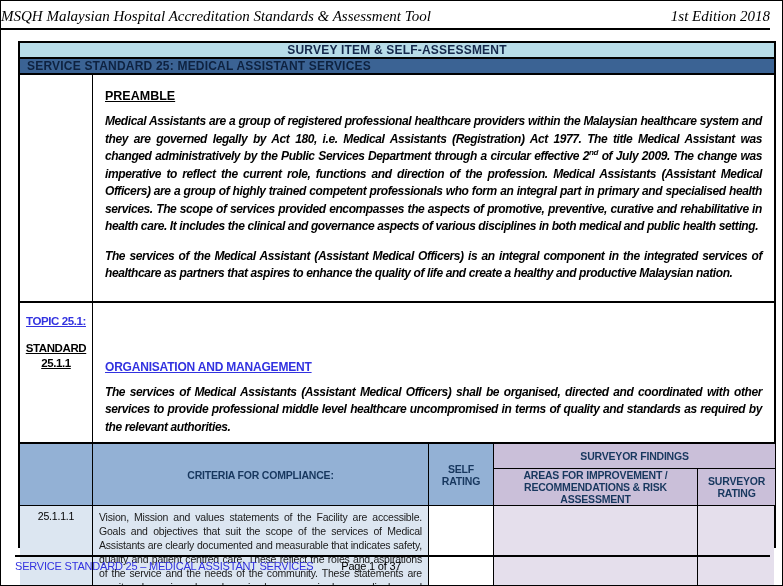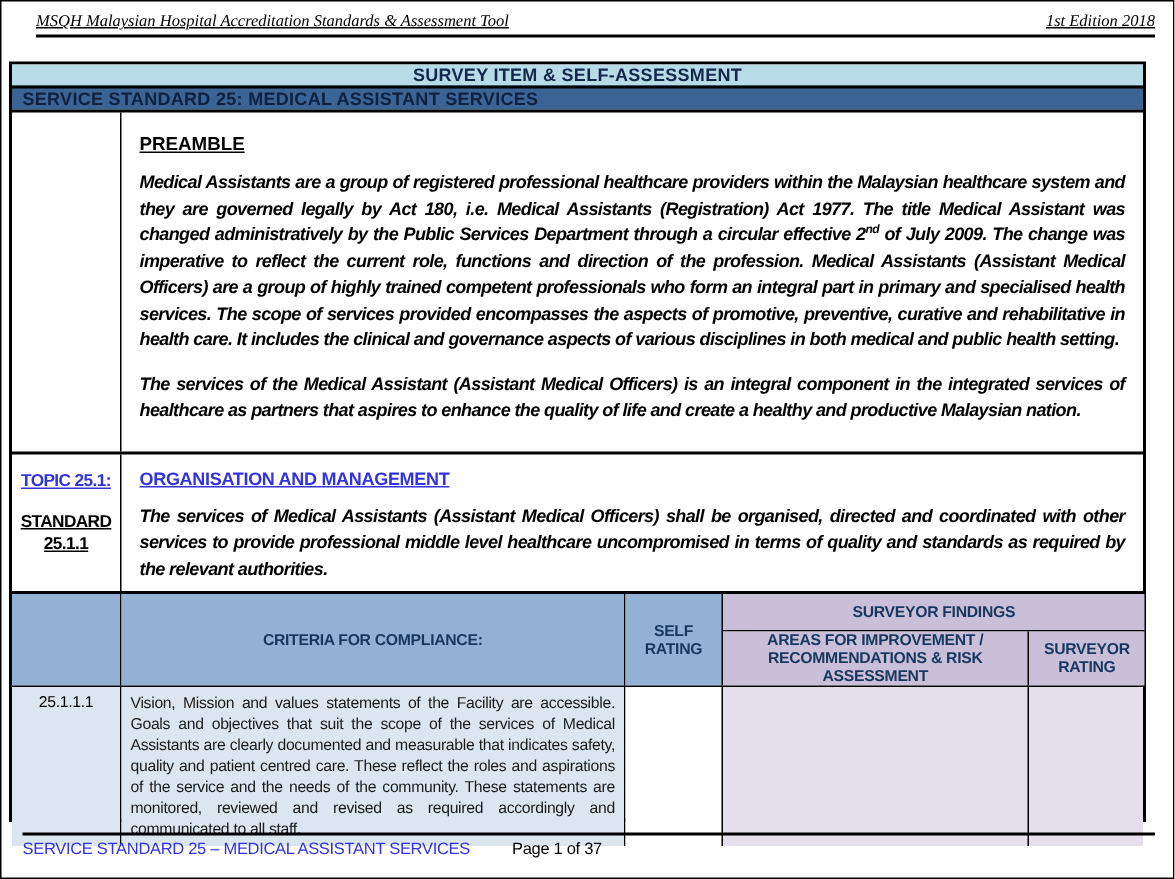--- a/index.html
+++ b/index.html
@@ -11,36 +11,35 @@
     background: #fff;
     border: 1px solid #000;
     font-family: "Liberation Sans", sans-serif;
     color: #000;
     overflow: hidden;
   }
 
   
   .running-header {
     position: absolute;
-    left: 23px; right: 12px; top: 7px;
+    left: 0; right: 12px; top: 7px;
     display: flex;
     justify-content: space-between;
     align-items: flex-end;
     font-family: "Liberation Serif", serif;
     font-style: italic;
-    font-size: 11px;
+    font-size: 15px;
     border-bottom: 2px solid #000;
     padding-bottom: 3px;
-    text-decoration: underline;
   }
 
   
   .main-table {
     position: absolute;
-    left: 5px; top: 40px;
+    left: 17px; top: 40px;
     width: 758px; height: 507px;
     border: 2px solid #000;
     display: flex;
     flex-direction: column;
     background: #fff;
   }
   .banner-light {
     height: 39px;
     background: var(--banner-light, #B7DCE8);
     display: flex; align-items: center; justify-content: center;
@@ -99,21 +98,21 @@
     letter-spacing: -0.4px;
     line-height: 15px;
   }
   .topic-heading {
     color: var(--accent-blue, #3232E0);
     font-weight: bold; font-size: 12px;
     text-decoration: underline;
     margin: 2px 0 10px 0;
     letter-spacing: -0.2px;
   }
-  .topic-row .col-content { padding-top: 7px; }
+  .topic-row .col-content { padding-top: 7px; margin-top: 48px; }
   .topic-row .doc-par { margin-bottom: 0; }
 
   
   .thead {
     flex: 0 0 52px;
     display: flex;
     border-top: 2px solid #000;
     font-weight: bold;
     font-size: 10.5px;
     color: var(--header-text, #17375E);

